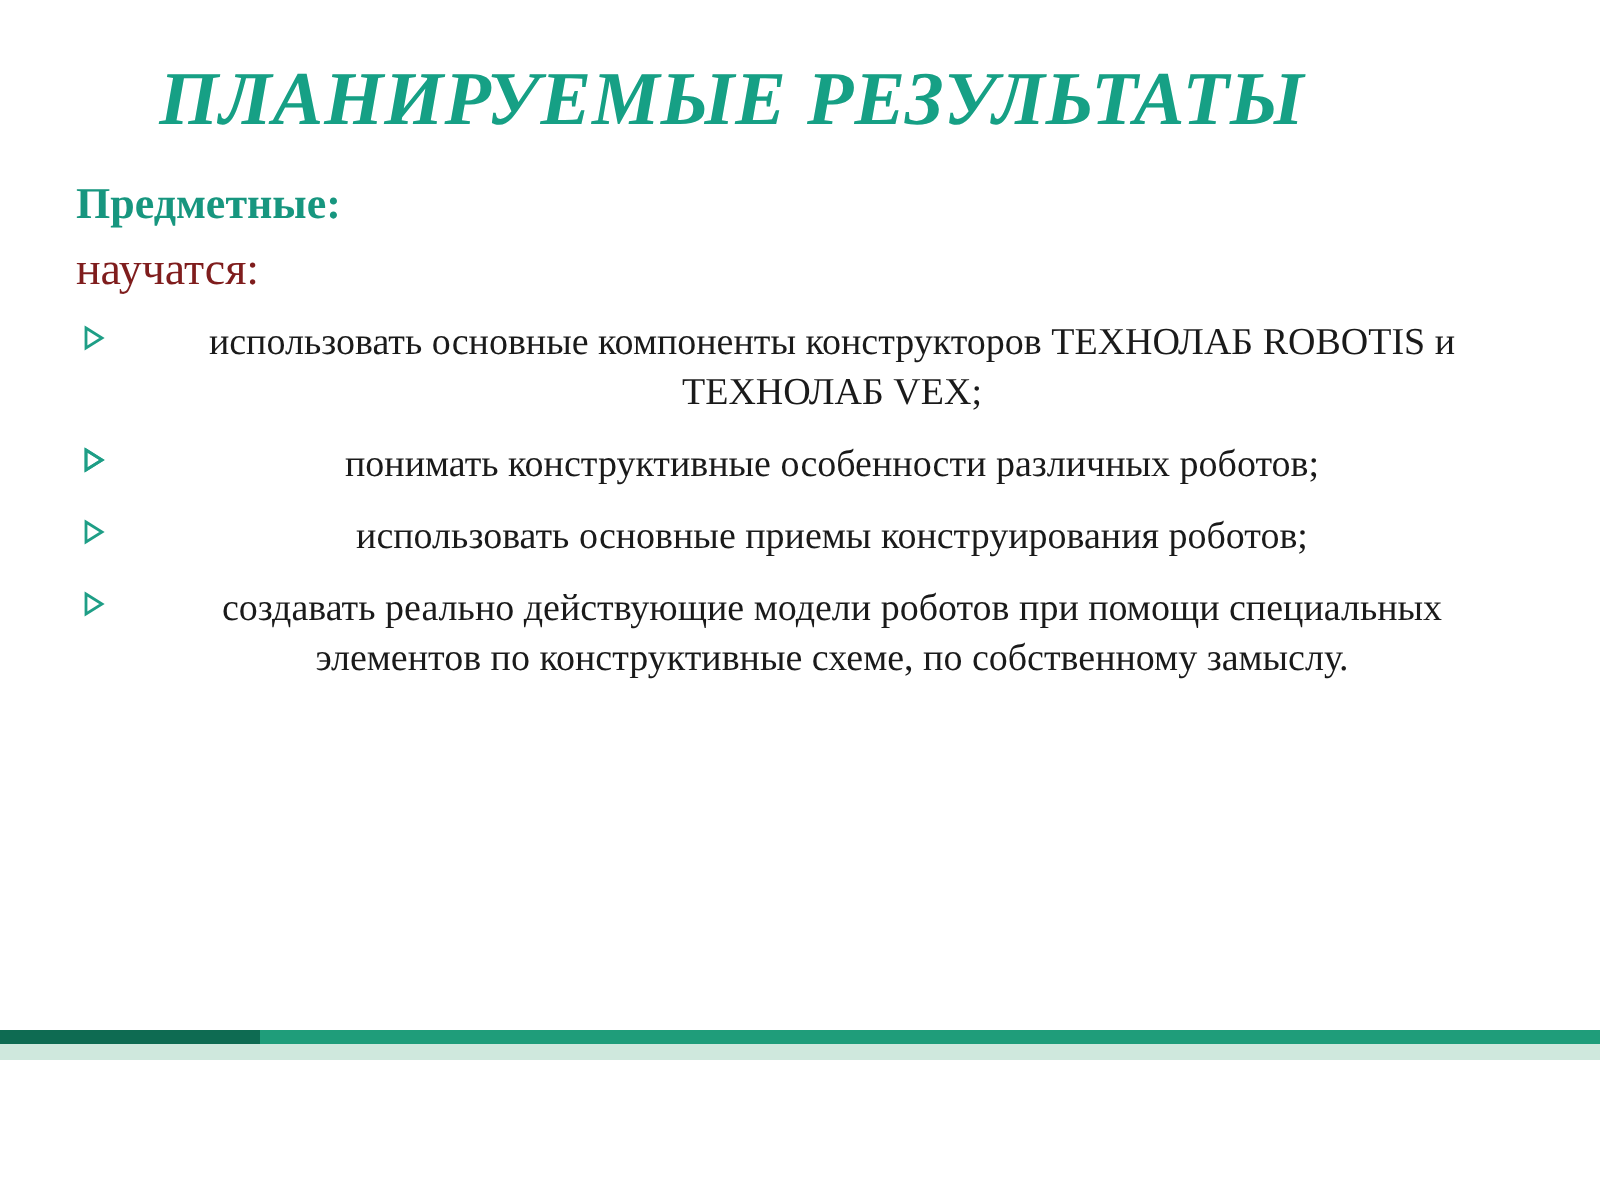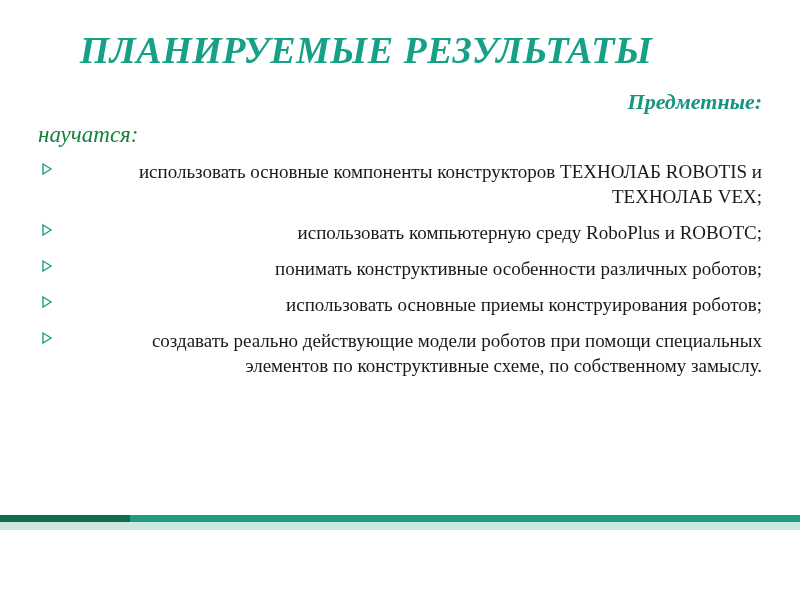--- a/index.html
+++ b/index.html
@@ -37,50 +37,47 @@
   }
   .content {
     position: absolute;
     left: 38px;
     top: 86px;
     width: 724px;
   }
   .subhead {
     font-family: "Liberation Serif", serif;
     font-weight: bold;
-    font-style: italic;
     font-size: 22px;
     line-height: 31px;
     color: #17967f;
     margin: 0 0 2px 0;
-    text-align: right;
   }
   .subhead2 {
     font-family: "Liberation Serif", serif;
-    font-style: italic;
     font-weight: normal;
     font-size: 23px;
     line-height: 32px;
-    color: #15803d;
+    color: #7f1d1d;
     margin: 0 0 8px 0;
   }
   ul.bullets {
     list-style: none;
     margin: 0;
     padding: 0;
   }
   ul.bullets li {
     position: relative;
     padding-left: 32px;
     margin-bottom: 11px;
     font-family: "Liberation Serif", serif;
     font-size: 19px;
     line-height: 25px;
     color: #1a1a1a;
-    text-align: right;
+    text-align: center;
   }
   ul.bullets li .arrow {
     position: absolute;
     left: 3px;
     top: 1px;
     width: 20px;
     height: 20px;
     color: #1e9e86;
     font-size: 17px;
     line-height: 22px;
@@ -134,21 +131,20 @@
           </svg>
         </span>
         <span>использовать основные компоненты конструкторов ТЕХНОЛАБ ROBOTIS и ТЕХНОЛАБ VEX;</span>
       </li>
       <li>
         <span class="arrow">
           <svg width="18" height="18" viewBox="0 0 18 18" aria-hidden="true">
             <path d="M2 4 L10 9 L2 14 Z" fill="none" stroke="#1e9e86" stroke-width="1.4"></path>
           </svg>
         </span>
-        <span>использовать компьютерную среду RoboPlus и ROBOTC;</span>
       </li>
       <li>
         <span class="arrow">
           <svg width="18" height="18" viewBox="0 0 18 18" aria-hidden="true">
             <path d="M2 4 L10 9 L2 14 Z" fill="none" stroke="#1e9e86" stroke-width="1.4"></path>
           </svg>
         </span>
         <span>понимать конструктивные особенности различных роботов;</span>
       </li>
       <li>

